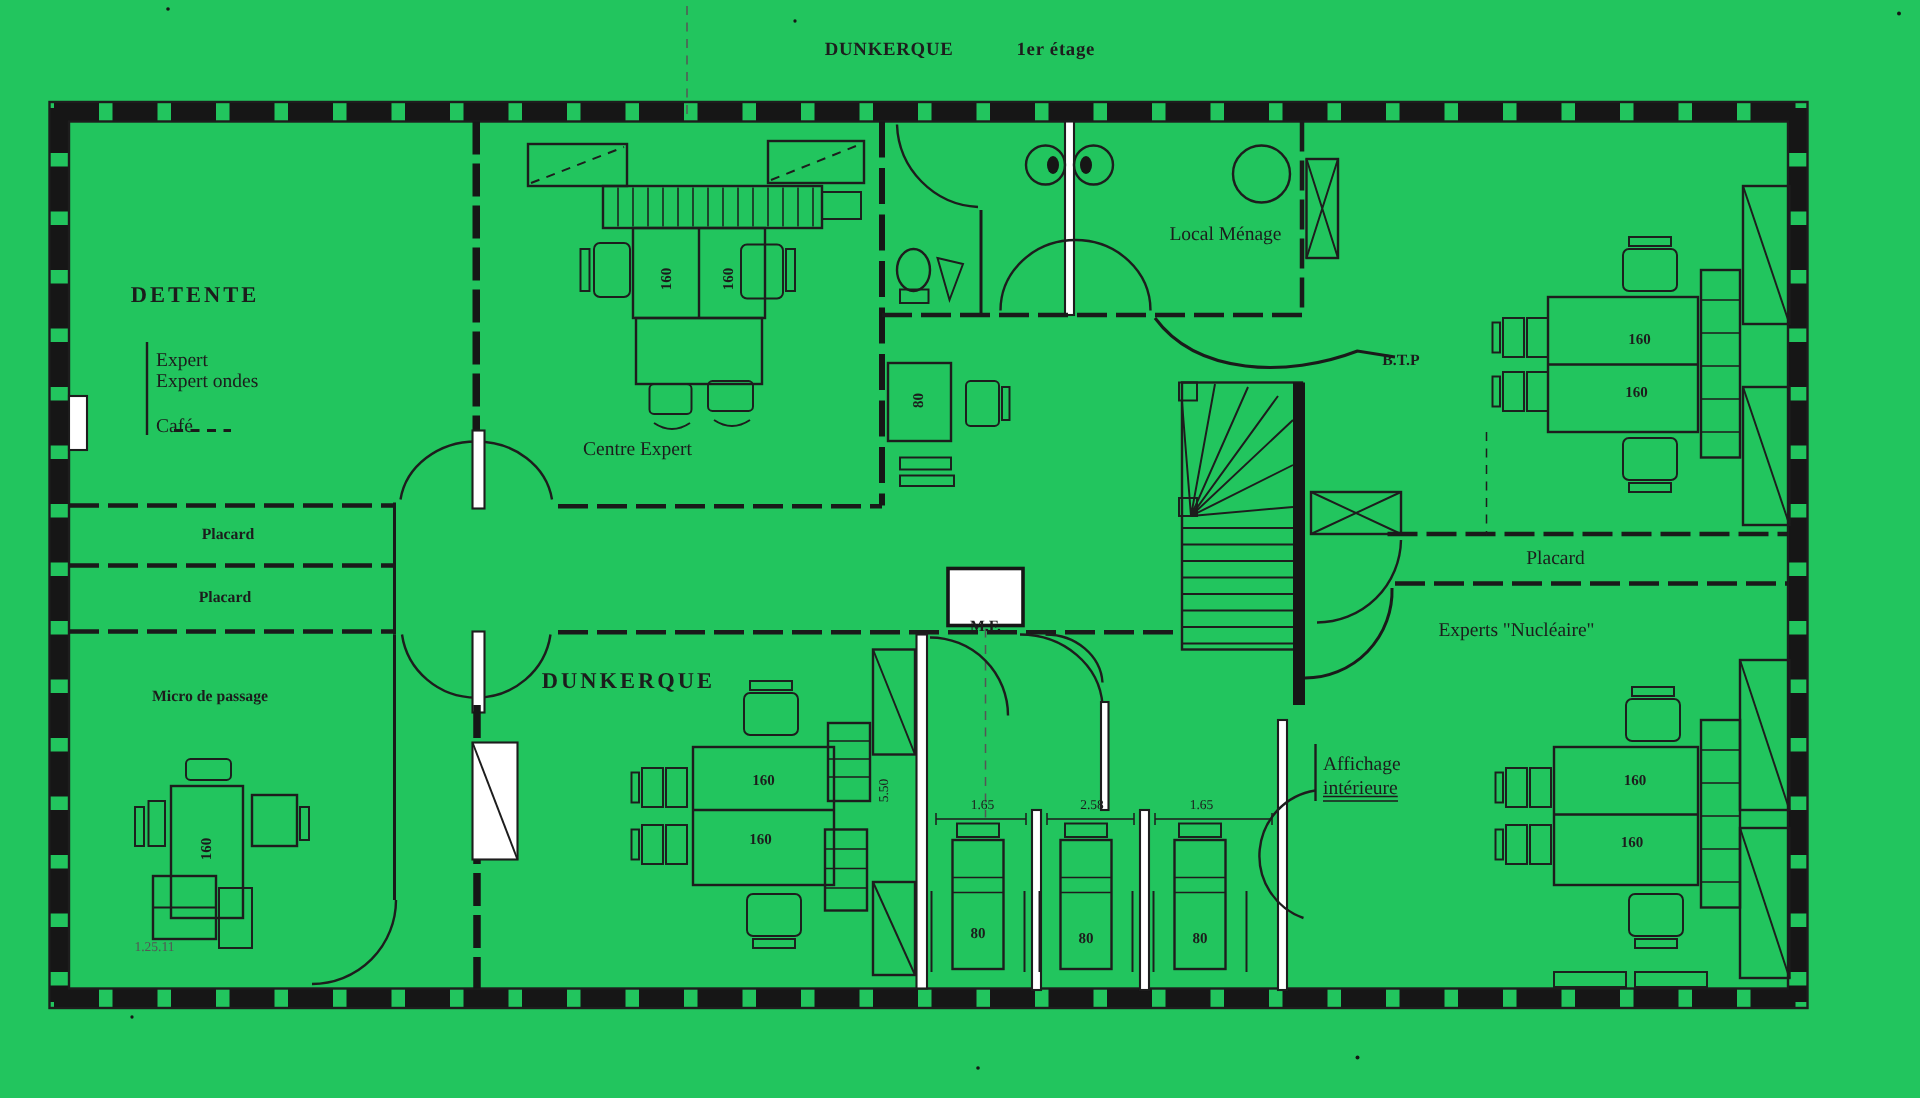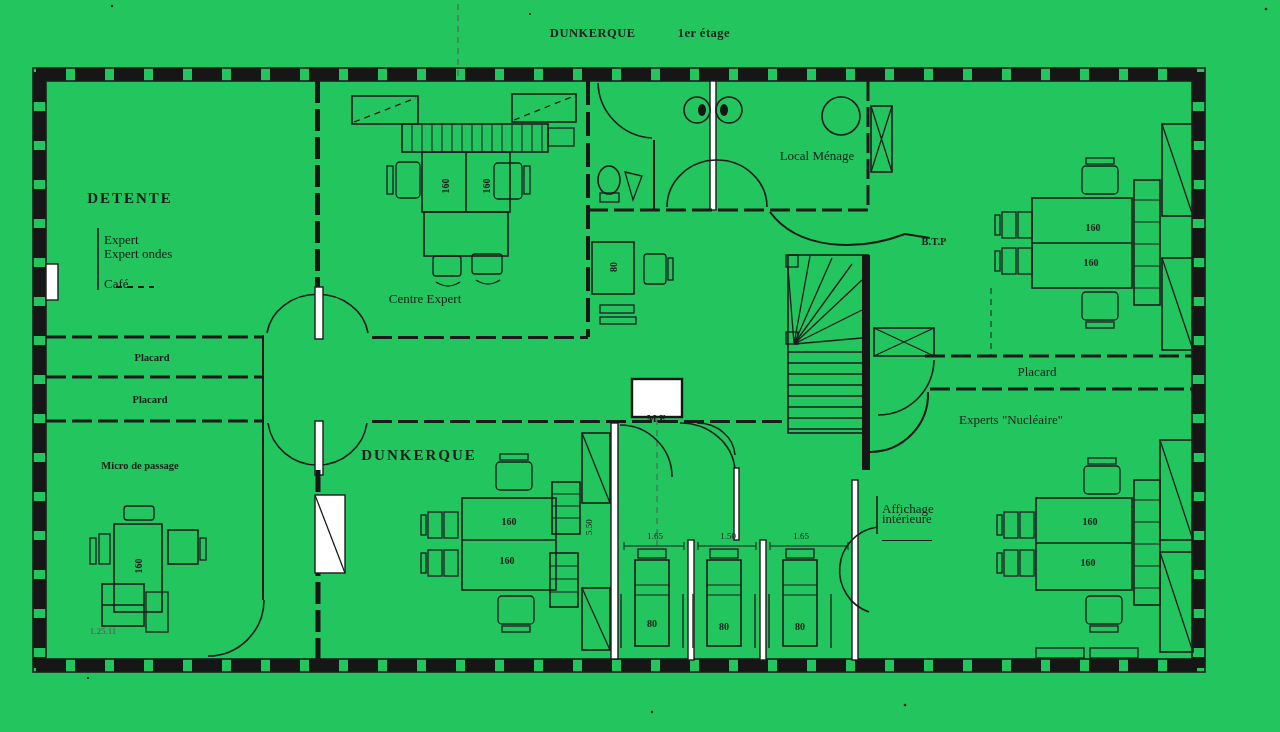--- a/index.html
+++ b/index.html
@@ -21,21 +21,21 @@
   .gray{stroke:#555}
   
   .lbl{position:absolute;white-space:nowrap;transform:translate(-50%,-50%);color:#1c1c1c;}
   .big{font-size:15px;font-weight:bold;letter-spacing:2px;}
   .sm{font-size:13px;}
   .smb{font-size:10.5px;font-weight:bold;}
   .num{font-size:10px;font-weight:bold;}
   .tiny{font-size:9px;}
   .rot{transform:translate(-50%,-50%) rotate(-90deg);}
   .leftal{transform:translate(0,-50%);}
-  .ul{border-bottom:1.2px solid #1c1c1c;padding-bottom:13px;}
+  .ul{border-bottom:1.2px solid #1c1c1c;padding-bottom:0;text-decoration:underline;}
   .faint{color:#555;}
   .titlebar{position:absolute;top:33px;left:0;width:100%;text-align:center;font-size:12.5px;
             font-weight:bold;transform:translateY(-50%);letter-spacing:.5px;}
   .titlebar .gap{display:inline-block;width:42px;}
 </style>
 </head>
 <body>
 
 <div class="plan">
 
@@ -320,18 +320,18 @@
   <div class="lbl num" style="left:1090px;top:521px;">160</div>
   <div class="lbl num" style="left:1088px;top:562px;">160</div>
   <div class="lbl num rot" style="left:138px;top:566px;">160</div>
 
   <div class="lbl num rot" style="left:613px;top:267px;">80</div>
   <div class="lbl num" style="left:652px;top:623px;">80</div>
   <div class="lbl num" style="left:724px;top:626px;">80</div>
   <div class="lbl num" style="left:800px;top:626px;">80</div>
 
   <div class="lbl tiny" style="left:655px;top:536px;">1.65</div>
-  <div class="lbl tiny" style="left:728px;top:536px;">1.50</div>
+  <div class="lbl tiny" style="left:728px;top:536px;">2.58</div>
   <div class="lbl tiny" style="left:801px;top:536px;">1.65</div>
   <div class="lbl tiny rot" style="left:589px;top:527px;">5.50</div>
   <div class="lbl tiny faint" style="left:103px;top:631px;">1.25.11</div>
 
 </div>
 
 </body></html>

